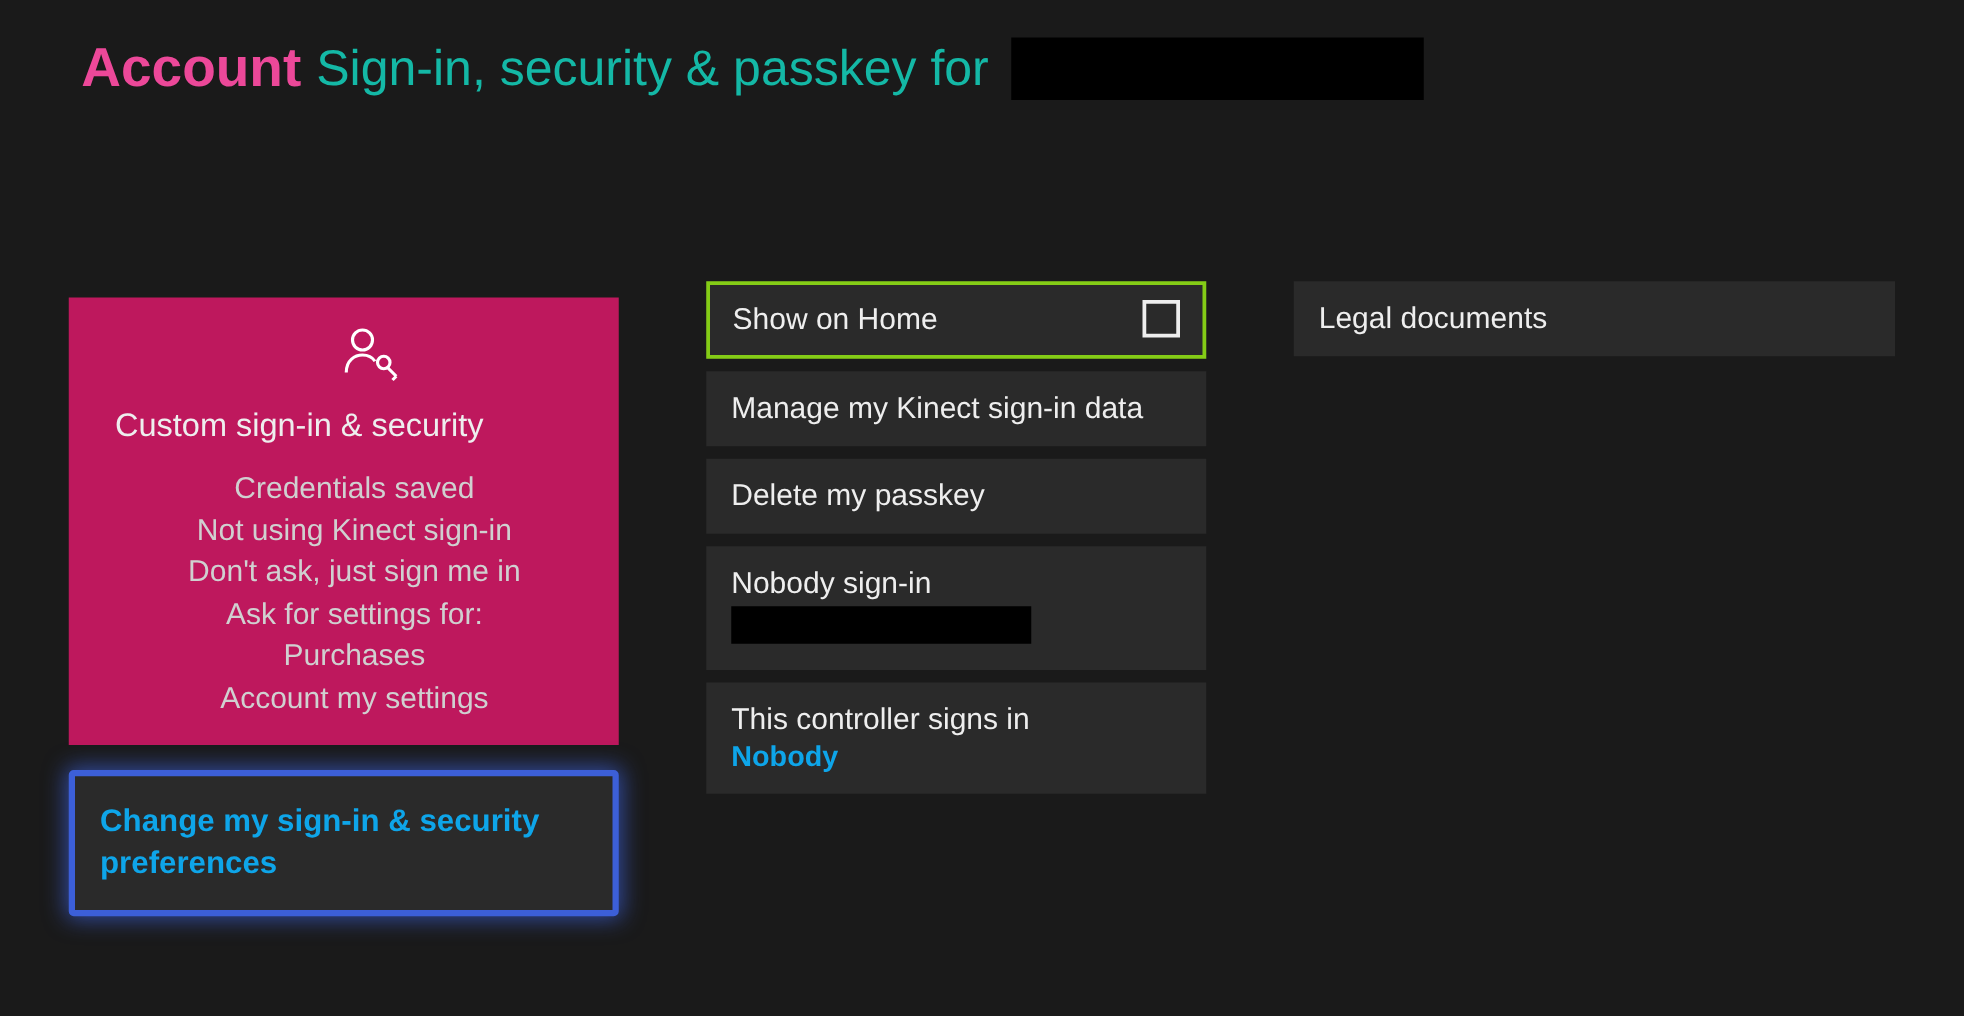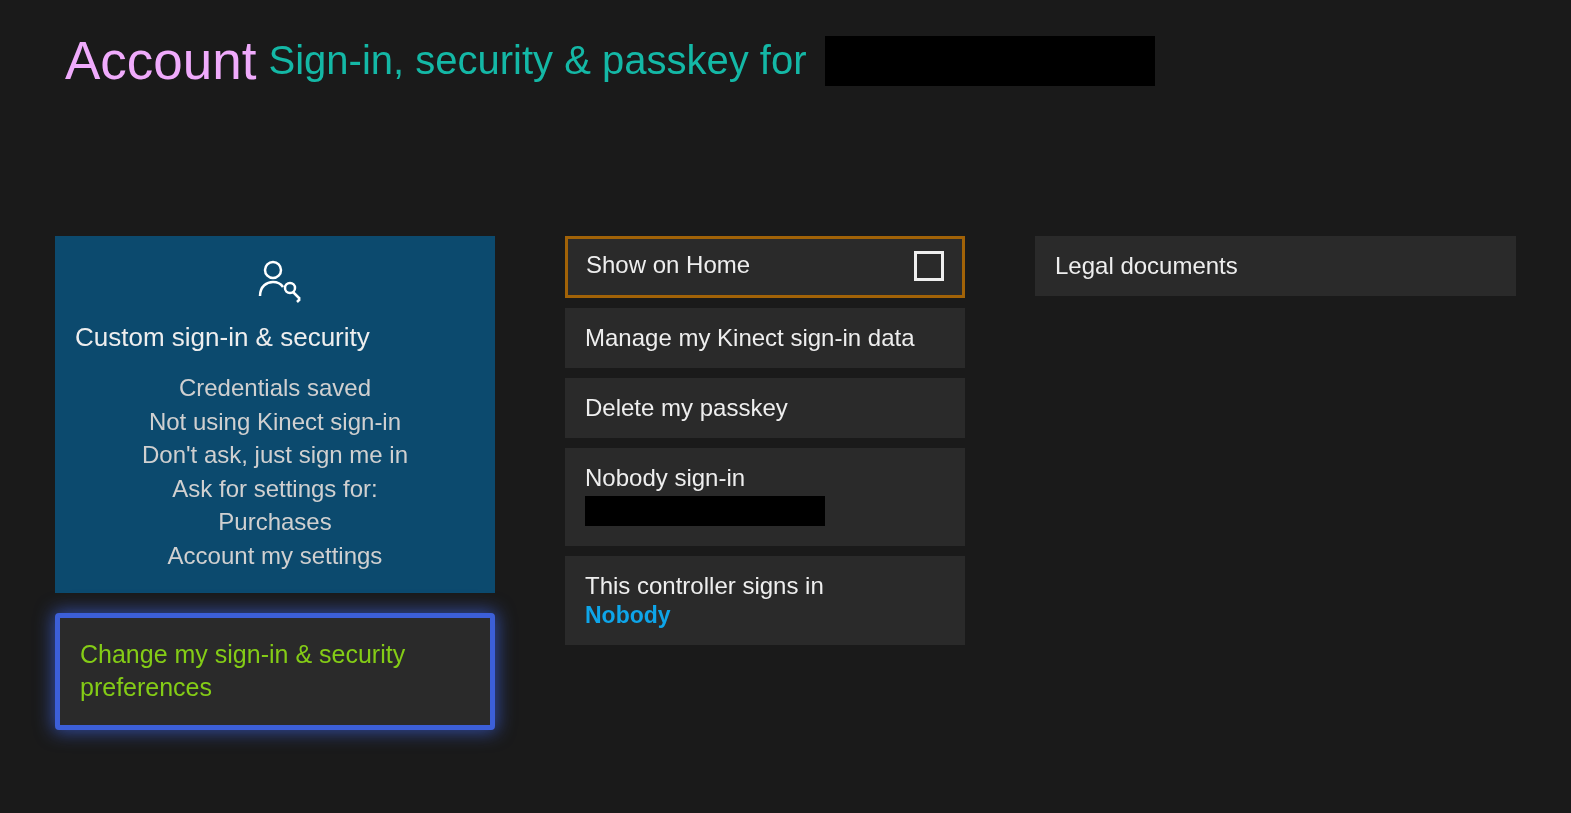--- a/index.html
+++ b/index.html
@@ -15,23 +15,23 @@
       height: 813px;
       overflow: hidden;
     }
     .header {
       padding: 30px 60px 0 65px;
       display: flex;
       align-items: center;
       gap: 12px;
     }
     .header-bold {
-      font-size: 53px;
-      font-weight: 400;
-      color: #f0abfc;
+      font-size: 44px;
+      font-weight: 700;
+      color: #ec4899;
     }
     .header-light {
       font-size: 40px;
       font-weight: 300;
       color: #14b8a6;
     }
     .header-redacted {
       display: inline-block;
       width: 330px;
       height: 50px;
@@ -53,23 +53,24 @@
       width: 440px;
     }
     .col-mid {
       width: 400px;
       gap: 10px;
     }
     .col-right {
       width: 481px;
     }
     .info-card {
-      background-color: #0c4a6e;
-      padding: 22px 20px 20px 20px;
+      background-color: #be185d;
+      padding: 22px 20px 20px 37px;
       color: #e0e0e0;
+      margin-top: 13px;
     }
     .info-card .icon-wrap {
       margin-bottom: 12px;
       margin-left: 180px;
     }
     .info-card-title {
       font-size: 26px;
       font-weight: 400;
       color: #eeeeee;
       margin-bottom: 18px;
@@ -81,23 +82,23 @@
       line-height: 1.4;
       text-align: center;
     }
     .change-button {
       margin-top: 20px;
       background-color: #2a2a2a;
       border: 5px solid #3c5fd8;
       border-radius: 4px;
       box-shadow: 0 0 18px 2px rgba(60,95,216,0.7);
       padding: 20px 20px;
-      color: #84cc16;
+      color: #0ea5e9;
       font-size: 25px;
-      font-weight: 400;
+      font-weight: 700;
       line-height: 1.35;
       cursor: pointer;
     }
     .item {
       background-color: #2a2a2a;
       padding: 16px 20px;
       color: #eeeeee;
       cursor: pointer;
       position: relative;
     }
@@ -106,23 +107,23 @@
       font-weight: 400;
       color: #eeeeee;
     }
     .item-sub {
       font-size: 23px;
       font-weight: 700;
       color: #0ea5e9;
       margin-top: 2px;
     }
     .show-on-home {
-      border: 3px solid #a16207;
-      display: flex;
-      align-items: flex-start;
+      border: 3px solid #84cc16;
+      display: flex;
+      align-items: flex-end;
       justify-content: space-between;
       padding: 12px 18px 14px 18px;
     }
     .show-on-home .text-block {
       display: flex;
       flex-direction: column;
     }
     .email-line {
       display: flex;
       align-items: center;

